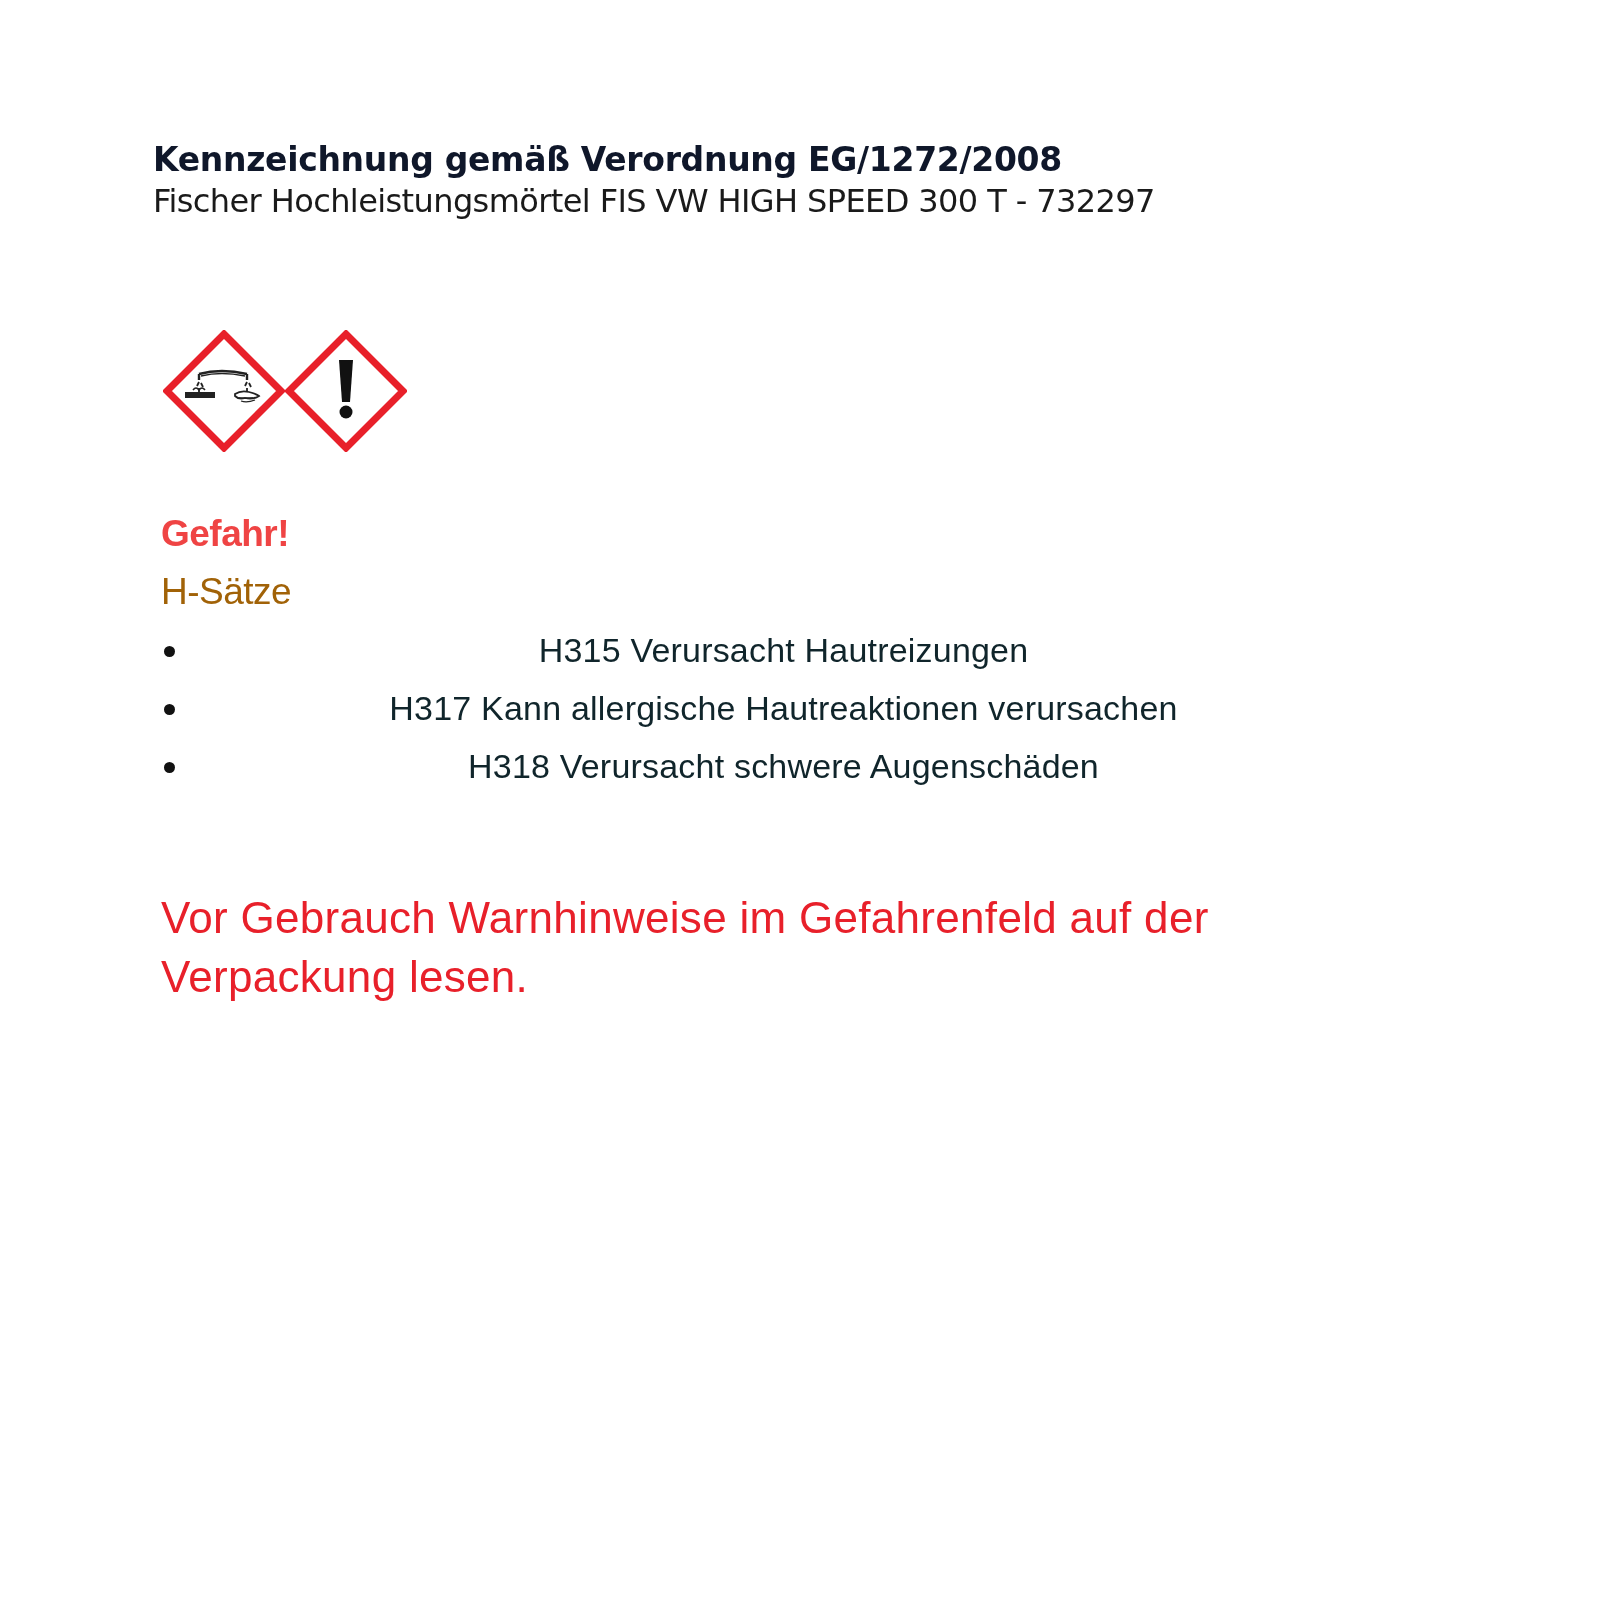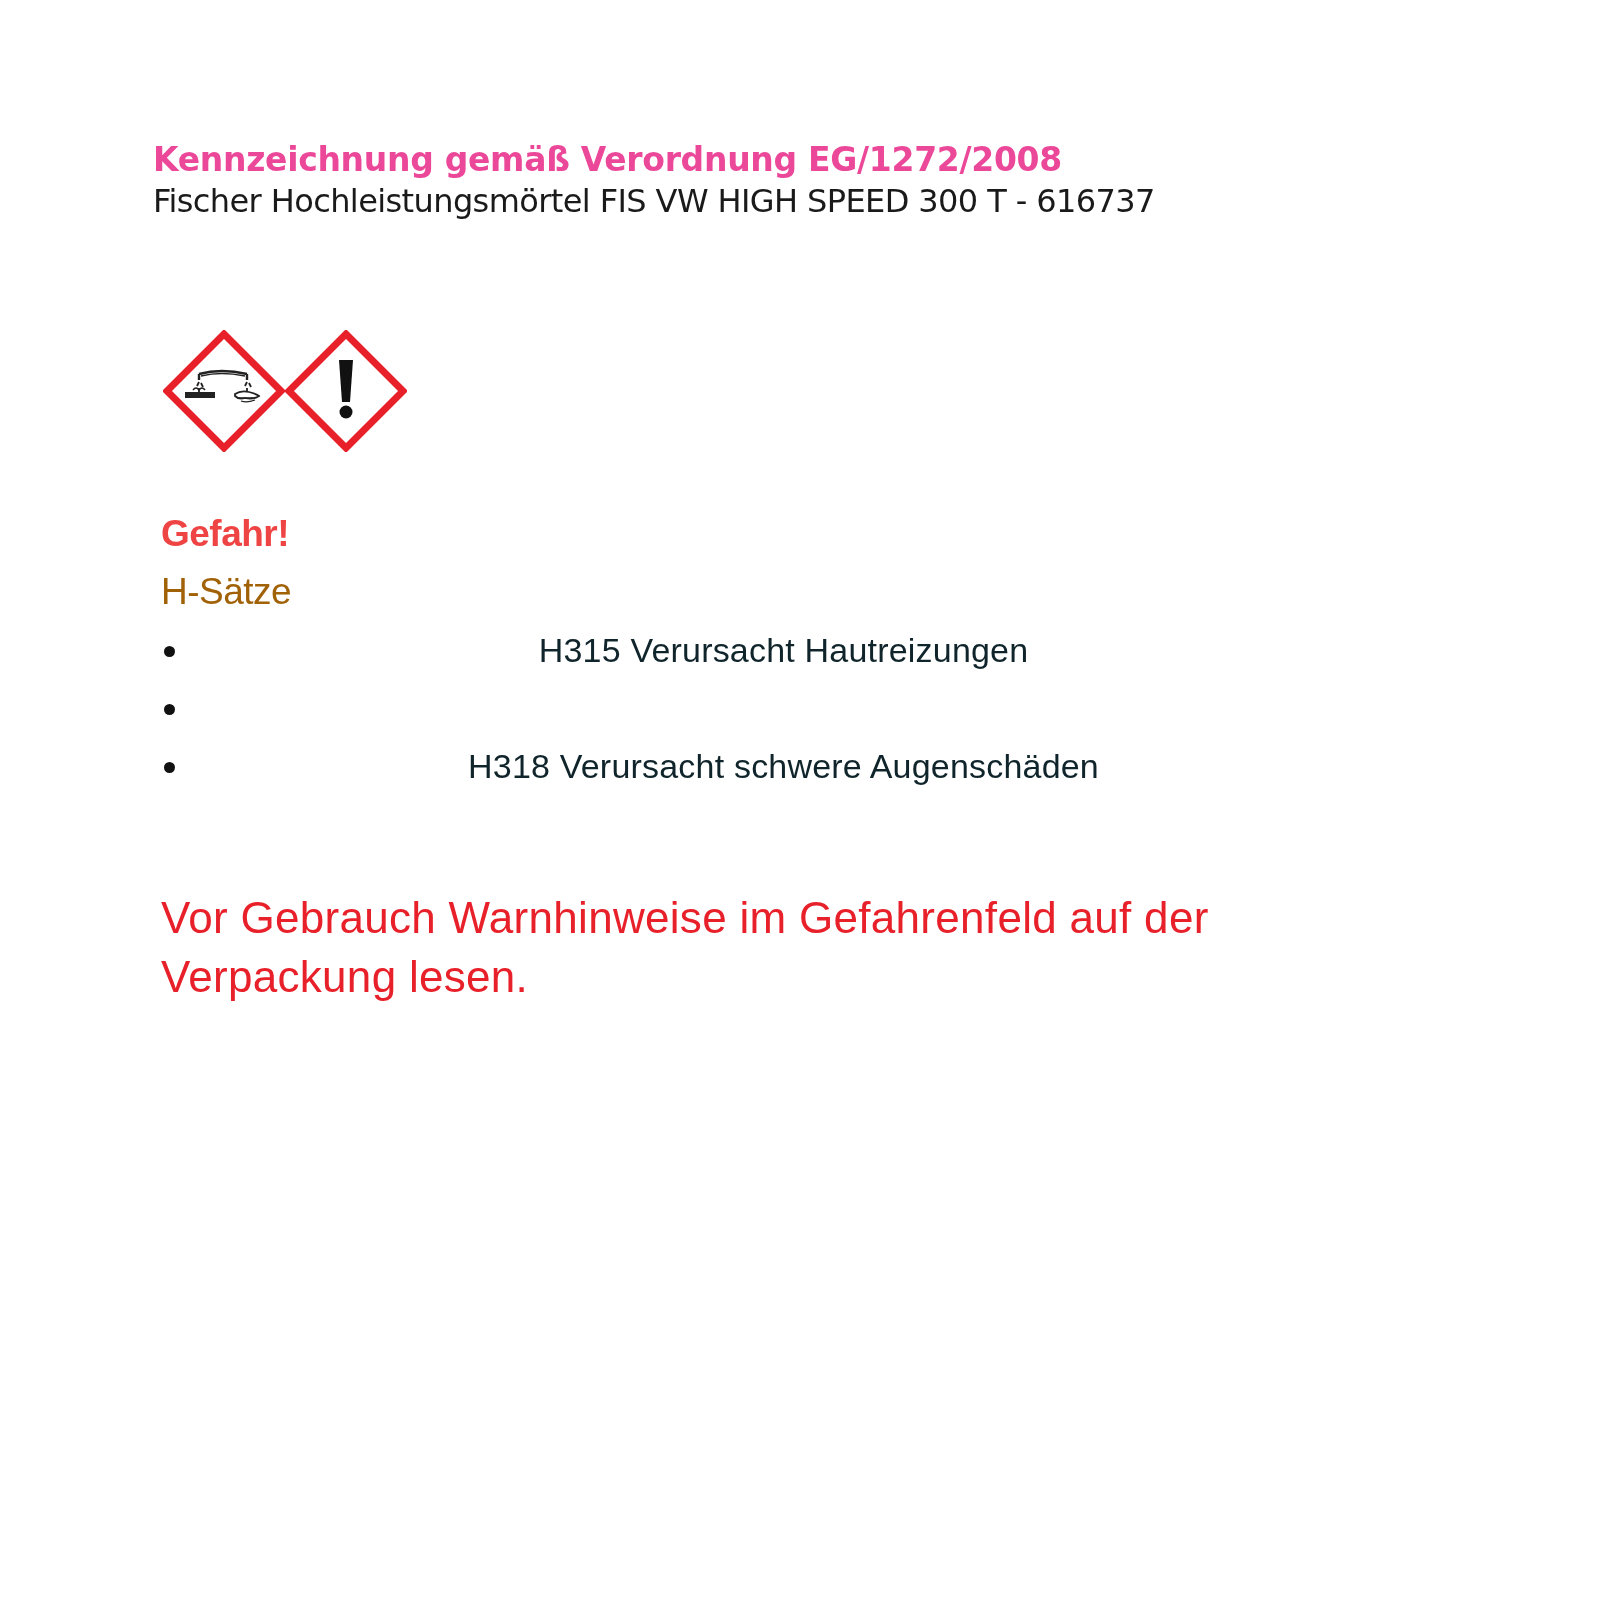--- a/index.html
+++ b/index.html
@@ -17,21 +17,21 @@
     .header {
       position: absolute;
       left: 153px;
       top: 140px;
       width: 1300px;
     }
     .title {
       font-family: "DejaVu Sans", sans-serif;
       font-weight: bold;
       font-size: 33px;
-      color: #ec4899;
+      color: #0f172a;
       line-height: 40px;
       letter-spacing: -0.3px;
       white-space: nowrap;
     }
     .subtitle {
       font-family: "DejaVu Sans", sans-serif;
       font-weight: normal;
       font-size: 32px;
       color: #1a1a1a;
       line-height: 42px;
@@ -109,21 +109,21 @@
       color: #e8202a;
       line-height: 59px;
       letter-spacing: 0.3px;
     }
   </style>
 </head>
 <body>
 
 <div class="header">
   <div class="title">Kennzeichnung gemäß Verordnung EG/1272/2008</div>
-  <div class="subtitle">Fischer Hochleistungsmörtel FIS VW HIGH SPEED 300 T - 616737</div>
+  <div class="subtitle">Fischer Hochleistungsmörtel FIS VW HIGH SPEED 300 T - 732297</div>
 </div>
 
 <div class="pictograms">
 
   <svg class="ghs" viewBox="0 0 122 122" xmlns="http://www.w3.org/2000/svg">
     <polygon points="61,4 118,61 61,118 4,61" fill="#ffffff" stroke="#e8202a" stroke-width="7" stroke-linejoin="miter"></polygon>
 
     <path d="M36,44 L36,50 M36,44 Q58,38 84,44 M84,44 L84,50" fill="none" stroke="#222" stroke-width="2.4"></path>
     <path d="M38,46 Q58,41 82,46" fill="none" stroke="#222" stroke-width="1.4"></path>
 
@@ -148,20 +148,21 @@
 <div class="label-block">
   <div class="signal-word">Gefahr!</div>
   <div class="section-heading">H-Sätze</div>
   <ul class="hlist">
     <li>
       <span class="bullet"></span>
       <span>H315 Verursacht Hautreizungen</span>
     </li>
     <li>
       <span class="bullet"></span>
+      <span>H317 Kann allergische Hautreaktionen verursachen</span>
     </li>
     <li>
       <span class="bullet"></span>
       <span>H318 Verursacht schwere Augenschäden</span>
     </li>
   </ul>
 </div>
 
 <div class="warning">Vor Gebrauch Warnhinweise im Gefahrenfeld auf der Verpackung lesen.</div>
 

